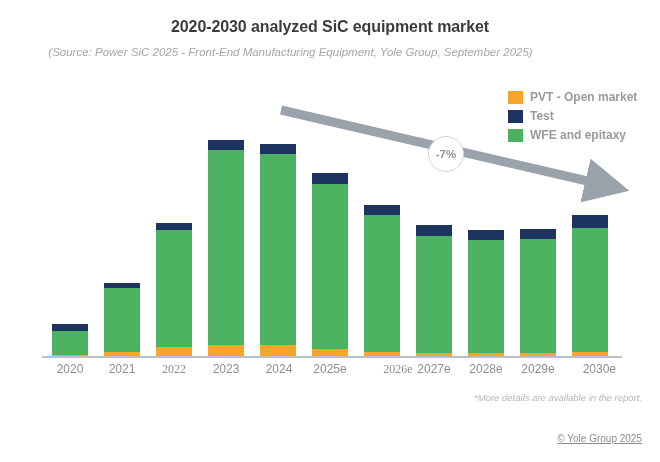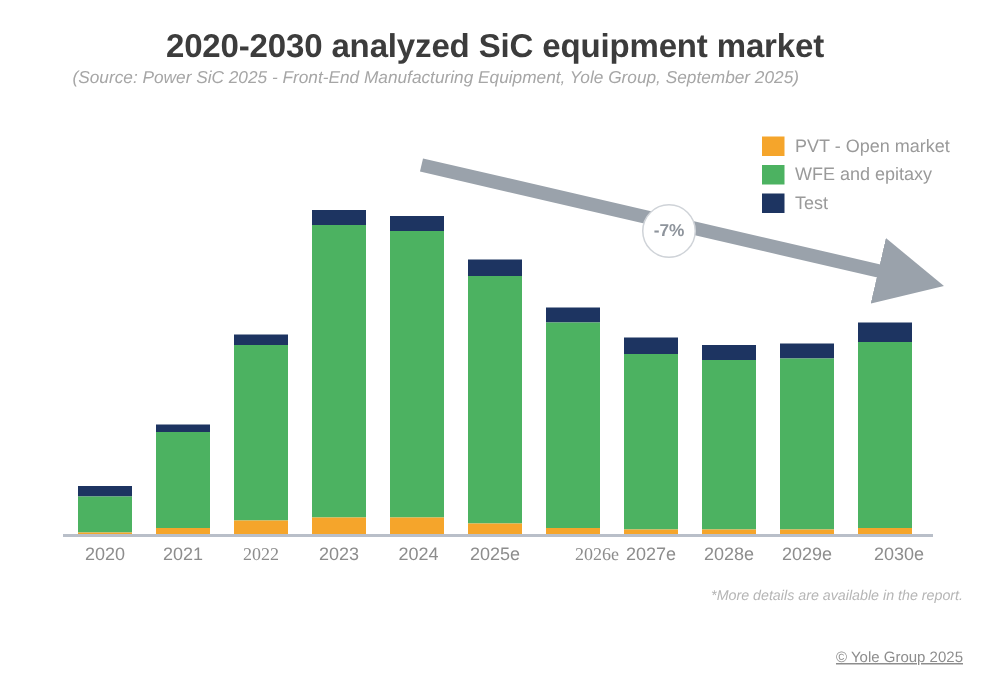--- a/index.html
+++ b/index.html
@@ -7,21 +7,21 @@
     width:660px;height:462px;
     background:#ffffff;
     font-family:"Liberation Sans", sans-serif;
     overflow:hidden;position:relative;
   }
   #chart-root{position:absolute;inset:0;}
 
   .title{
     position:absolute;left:0;top:18px;width:660px;
     text-align:center;
-    font-size:22px;font-weight:600;color:#3c3c3c;
+    font-size:16px;font-weight:600;color:#3c3c3c;
     letter-spacing:-0.1px;
   }
   .subtitle{
     position:absolute;left:0;top:46px;width:581px;
     text-align:center;
     font-size:11.5px;font-style:italic;color:#a6a6a6;
   }
 
   
   .plot{position:absolute;left:42px;top:86px;width:580px;height:272px;}
@@ -38,21 +38,21 @@
 
   .xlabels{
     position:absolute;left:42px;top:362px;width:580px;height:20px;
   }
   .xlab{
     position:absolute;top:0;width:52px;margin-left:-8px;
     text-align:center;font-size:12px;color:#8d8d8d;
   }
 
   
-  .legend{position:absolute;left:508px;top:89px;}
+  .legend{position:absolute;left:508px;top:89px;font-weight:bold;}
   .legend-row{display:flex;align-items:center;height:16px;margin-bottom:3px;}
   .swatch{width:15px;height:13px;margin-right:7px;flex:0 0 auto;}
   .legend-label{font-size:12px;color:#9a9a9a;white-space:nowrap;}
 
   
   .arrow-svg{position:absolute;left:0;top:0;width:660px;height:462px;pointer-events:none;}
   .cagr-badge{
     position:absolute;left:428px;top:136px;
     width:34px;height:34px;border-radius:50%;
     background:#ffffff;border:1.5px solid #cfd3d8;
@@ -164,25 +164,25 @@
   </svg>
 
   <div class="cagr-badge">-7%</div>
 
   <div class="legend" id="legend">
       <div class="legend-row">
         <span class="swatch" style="background: rgb(245, 165, 43);"></span>
         <span class="legend-label">PVT - Open market</span>
       </div>
       <div class="legend-row">
+        <span class="swatch" style="background: rgb(29, 52, 97);"></span>
+        <span class="legend-label">Test</span>
+      </div>
+      <div class="legend-row">
         <span class="swatch" style="background: rgb(76, 178, 97);"></span>
         <span class="legend-label">WFE and epitaxy</span>
-      </div>
-      <div class="legend-row">
-        <span class="swatch" style="background: rgb(29, 52, 97);"></span>
-        <span class="legend-label">Test</span>
       </div>
     </div>
 
   <div class="note">*More details are available in the report.</div>
   <div class="copyright">© Yole Group 2025</div>
 
 </div>
 
 </body></html>

